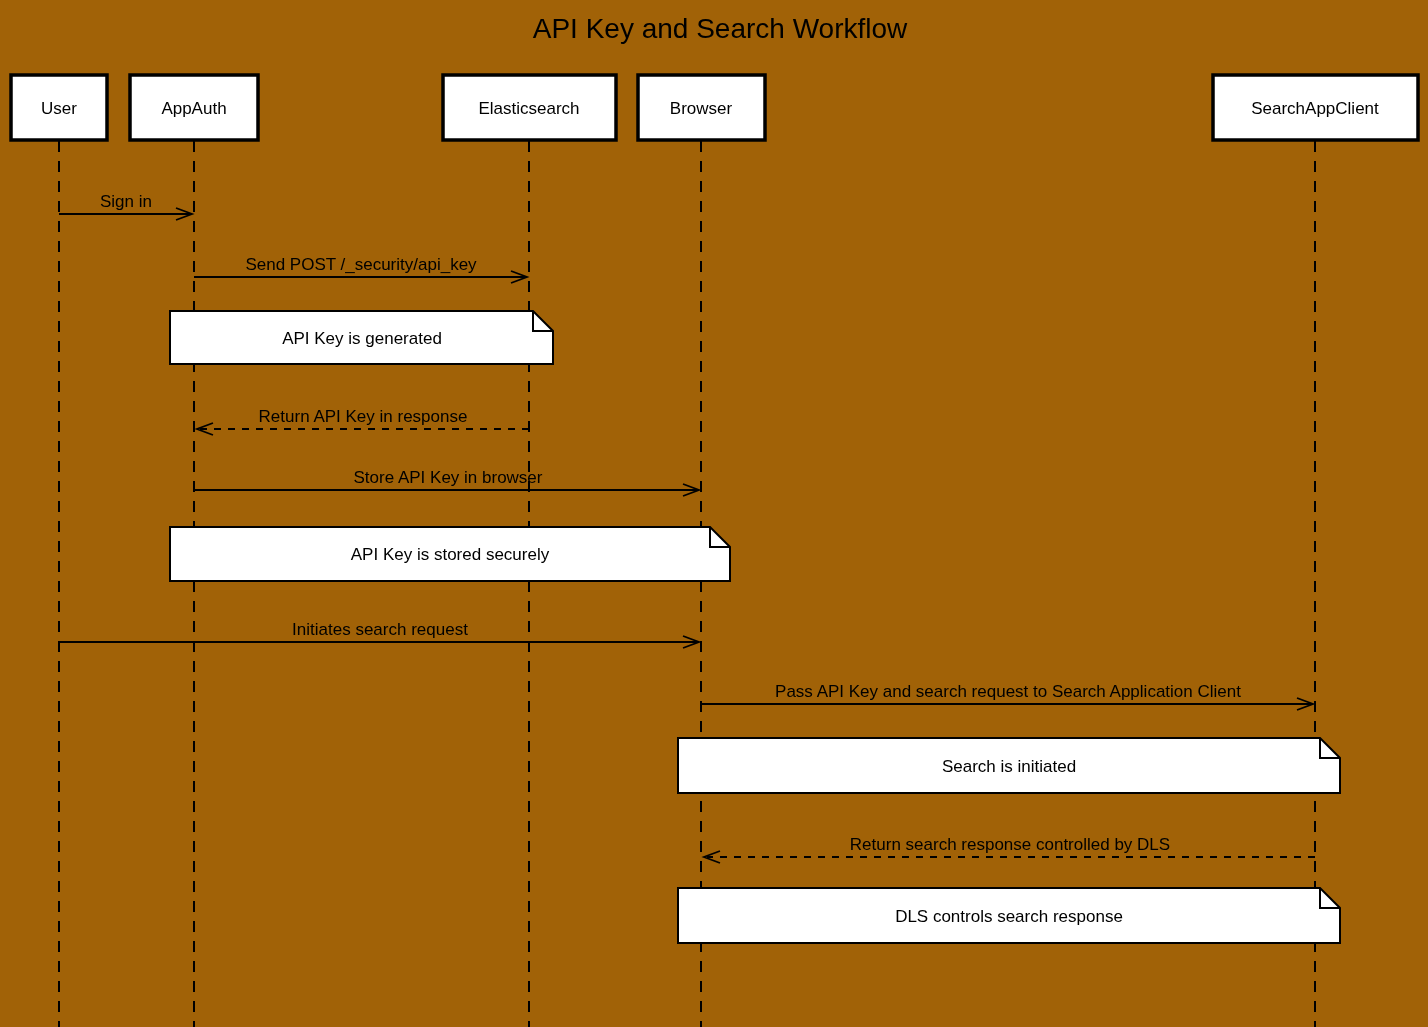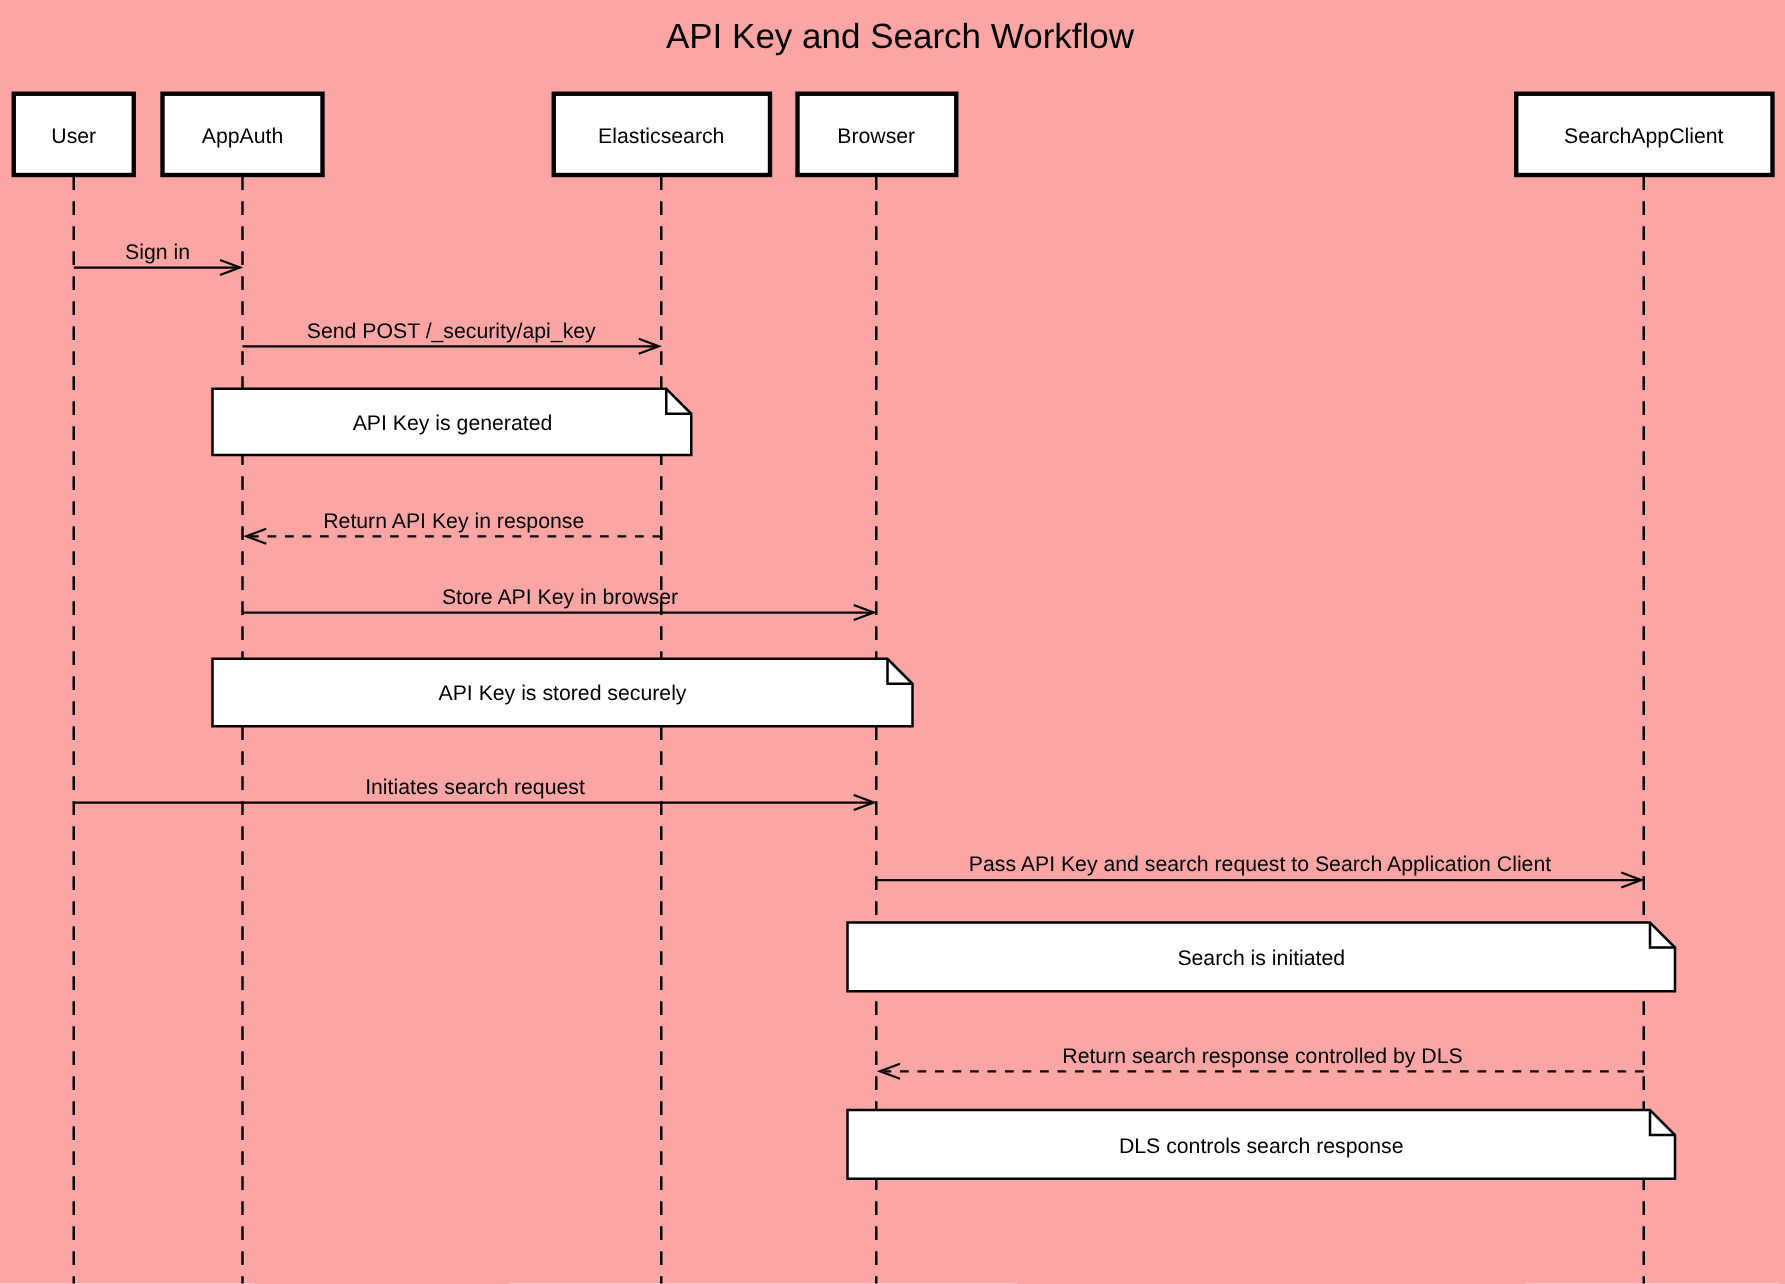--- a/index.html
+++ b/index.html
@@ -1,16 +1,16 @@
 <!DOCTYPE html>
 <html><head>
 <meta charset="utf-8">
 <style>
   html,body{margin:0;padding:0;background:#ffffff;}
-  .stage{position:relative;width:1428px;height:1027px;background:#fca5a5;overflow:hidden;}
+  .stage{position:relative;width:1428px;height:1027px;background:#a16207;overflow:hidden;}
   svg{display:block;}
   text{font-family:"Liberation Sans",sans-serif;fill:#000000;}
   .title-text{font-size:28px;}
   .participant-label{font-size:17px;text-anchor:middle;}
   .msg-label{font-size:17px;text-anchor:middle;}
   .note-label{font-size:17px;text-anchor:middle;}
   .box{fill:#ffffff;stroke:#000000;stroke-width:3.5;}
   .lifeline{stroke:#000000;stroke-width:2;stroke-dasharray:11 9;fill:none;}
   .msg-line{stroke:#000000;stroke-width:1.8;fill:none;}
   .msg-line.dashed{stroke-dasharray:7 7;}

